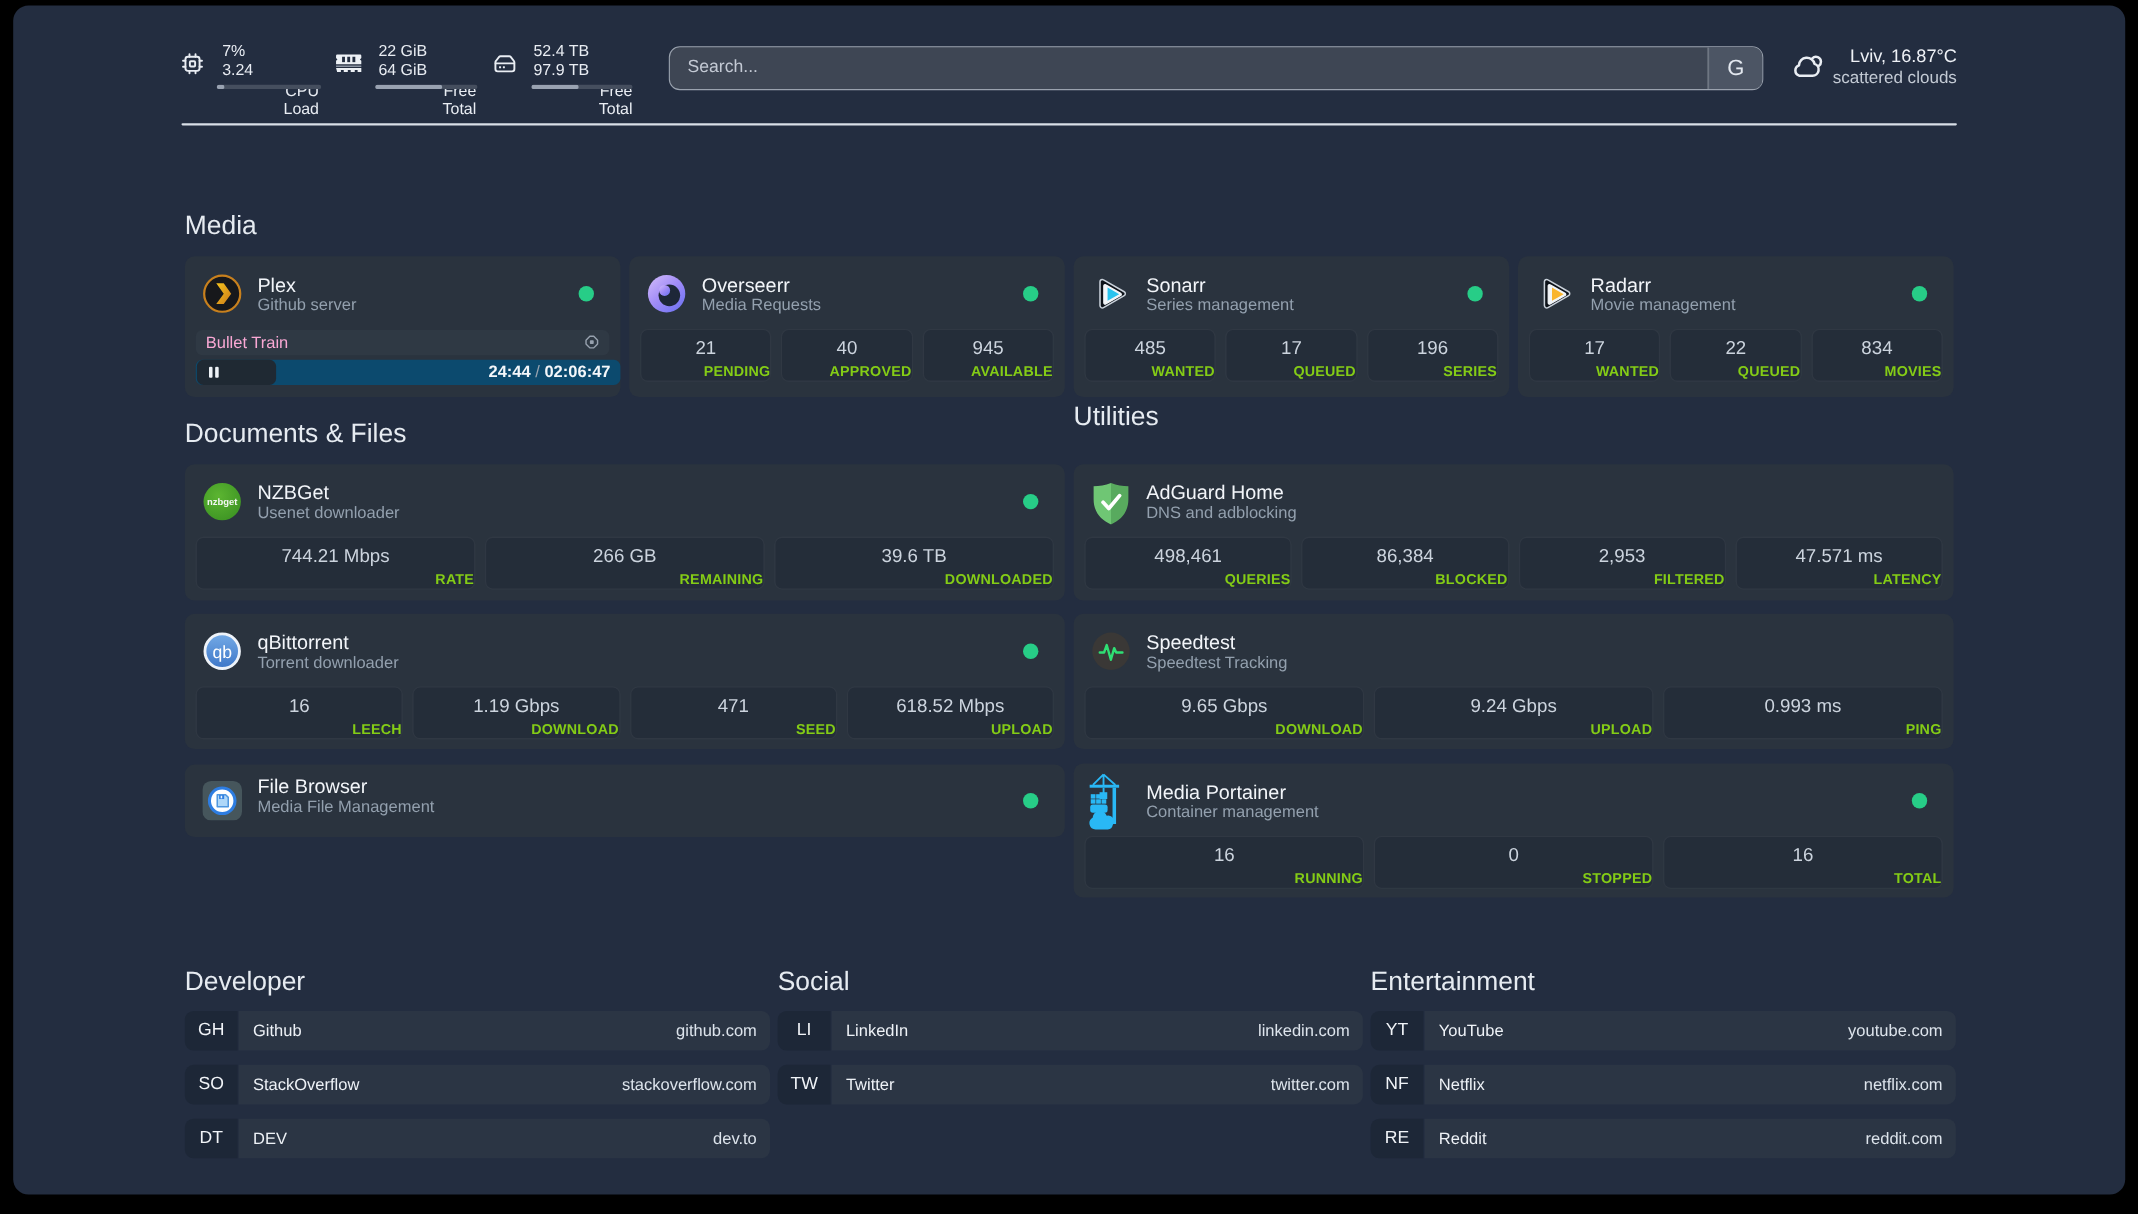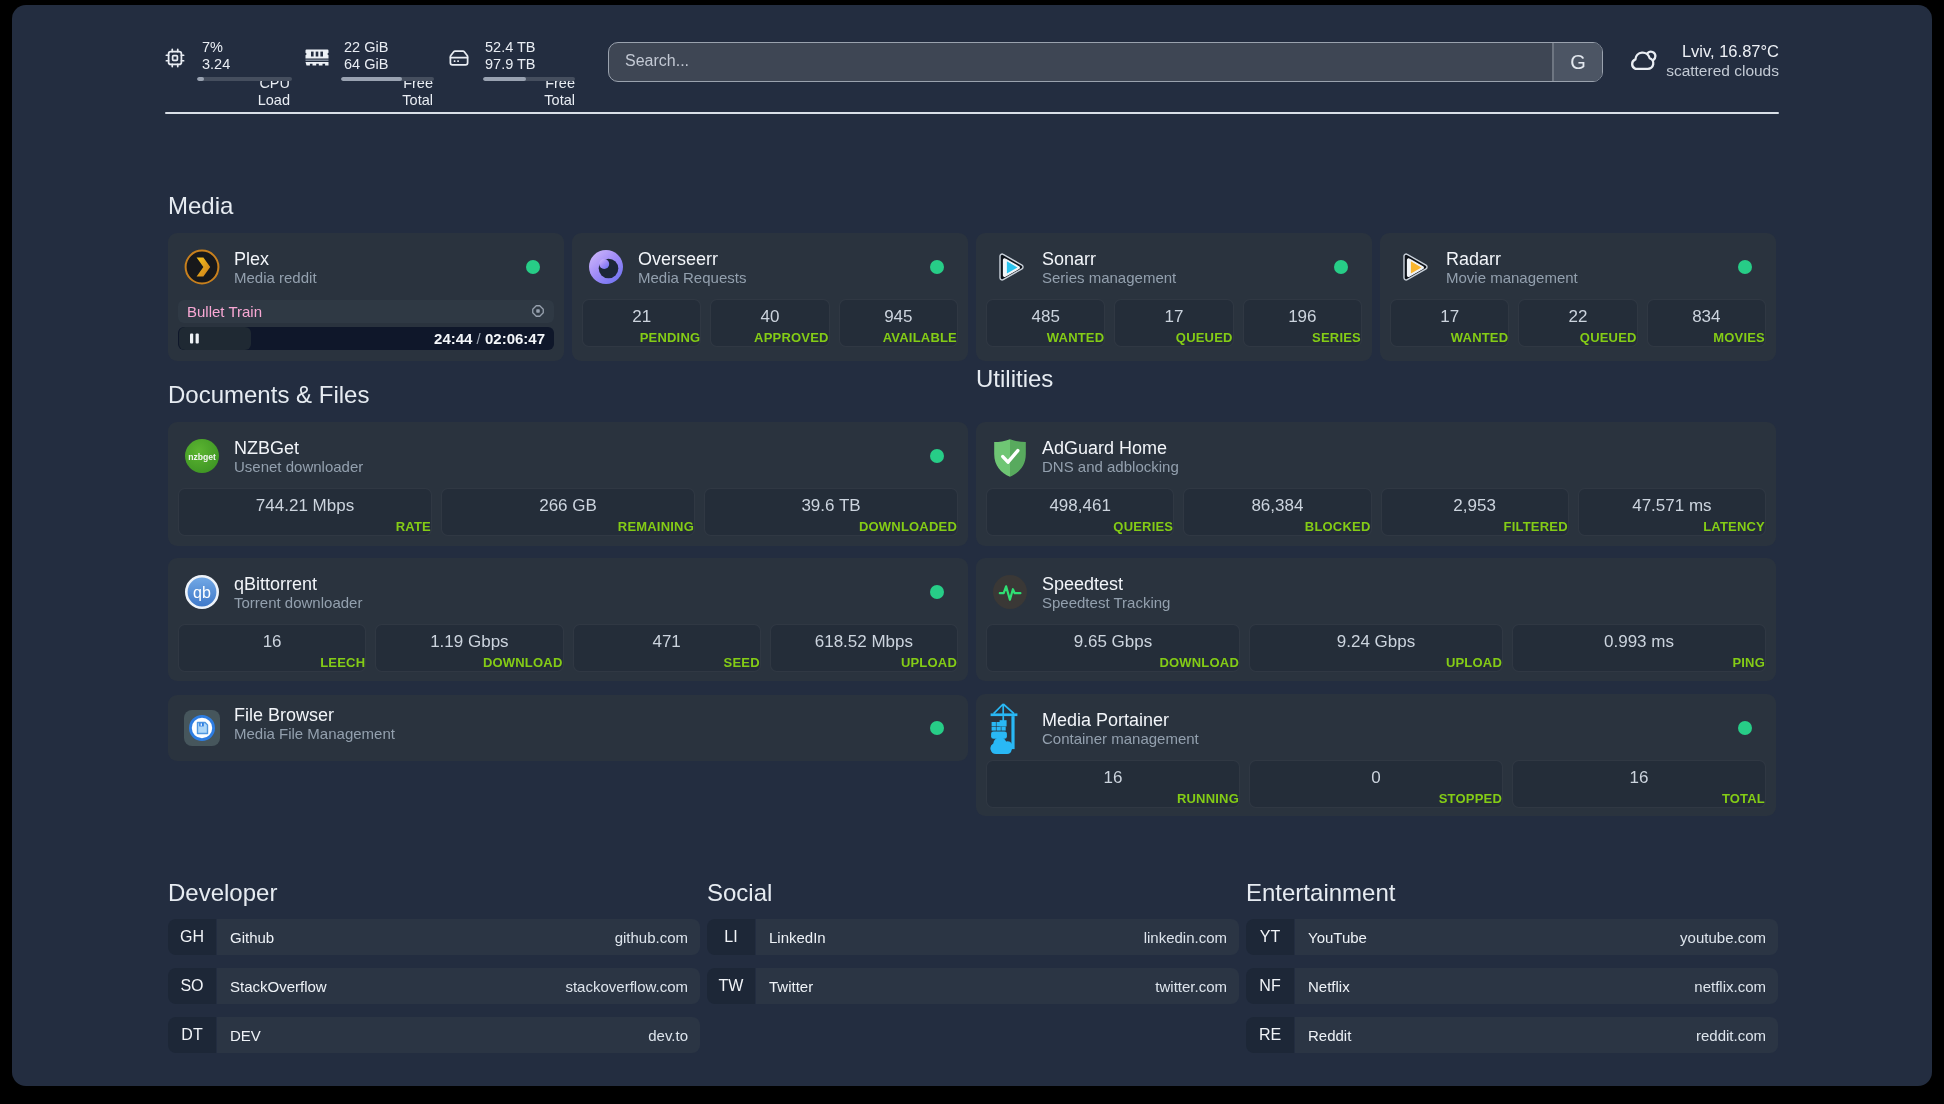--- a/index.html
+++ b/index.html
@@ -39,21 +39,21 @@
 .card .hd .s { font-size:15px; line-height:18px; color:#93a0ae; }
 .card .dot { position:absolute; right:24px; top:27px; width:14px; height:14px; border-radius:50%; background:#27cd87; }
 .stats { position:absolute; left:10px; right:10px; top:66px; height:48px; display:flex; gap:9px; }
 .stats .b { flex:1; background:#242d39; border:1px solid rgba(255,255,255,0.055); border-radius:7px;
   text-align:center; padding-top:5px; }
 .stats .b .n { font-size:17px; line-height:24px; color:#ccd4de; }
 .stats .b .l { font-size:13px; line-height:18px; color:#84cc16; font-weight:700; letter-spacing:0.2px;text-align:right; }
 
 .prow1 { position:absolute; left:10px; right:10px; top:67px; height:23px; background:#2f3944;
   border-radius:6px; color:#f9a8d4; font-size:15px; line-height:23px; padding-left:9px; }
-.prow2 { position:absolute; left:10px; right:10px; top:94px; height:23px; background:#0f172a; border-radius:6px; }
+.prow2 { position:absolute; left:10px; right:0; top:94px; height:23px; background:#0c4a6e; border-radius:6px; }
 .prow2 .pill { position:absolute; left:1px; top:0; width:72px; height:23px; background:#1f2933; border-radius:6px; }
 .prow2 .time { position:absolute; right:9px; top:0; line-height:23px; font-size:15px; font-weight:700; color:#f4f7fa; }
 
 .bmrow { position:absolute; height:36px; width:532px; display:flex; }
 .bmrow .ab { width:48px; background:#1d2737; border-radius:8px 0 0 8px; color:#f1f4f8;
   font-size:16px; display:flex; align-items:center; justify-content:center; }
 .bmrow .nm { flex:1; margin-left:1px; background:#2b3544; border-radius:0 8px 8px 0;
   display:flex; align-items:center; padding:0 12px 0 13px; }
 .bmrow .nm .n { font-size:15px; color:#eef2f7; }
 .bmrow .nm .d { margin-left:auto; font-size:15px; color:#dde4ec; }
@@ -139,21 +139,21 @@
           <linearGradient id="plexg" x1="0" y1="0" x2="1" y2="1">
         <stop offset="0" stop-color="#f5c31d"></stop>
             <stop offset="1" stop-color="#cc7b19"></stop>
           </linearGradient>
         </defs>
       <circle cx="18" cy="18" r="16.4" fill="#17181b" stroke="#c8801d" stroke-width="2"></circle>
       <path d="M12.6 8.6 h6.8 L26.2 18 l-6.8 9.4 h-6.8 L19.4 18 Z" fill="url(#plexg)"></path>
     </svg>
     <div class="hd">
         <div class="t">Plex</div>
-        <div class="s">Media reddit</div>
+        <div class="s">Github server</div>
       </div>
     <div class="dot"></div>
     <div class="prow1">Bullet Train
       <svg style="position:absolute; right:9px; top:4px;" width="14" height="14" viewBox="0 0 24 24" fill="none" stroke="#97a1ae" stroke-width="2.2" stroke-linejoin="round">
         <path d="M9 3h6l3 3v0l3 3v6l-3 3v0l-3 3H9l-3-3v0l-3-3V9l3-3v0z"></path>
         <rect x="9" y="9" width="6" height="6" rx="1.2" fill="#97a1ae" stroke="none"></rect>
       </svg>
     </div>
     <div class="prow2">
       <div class="pill">

